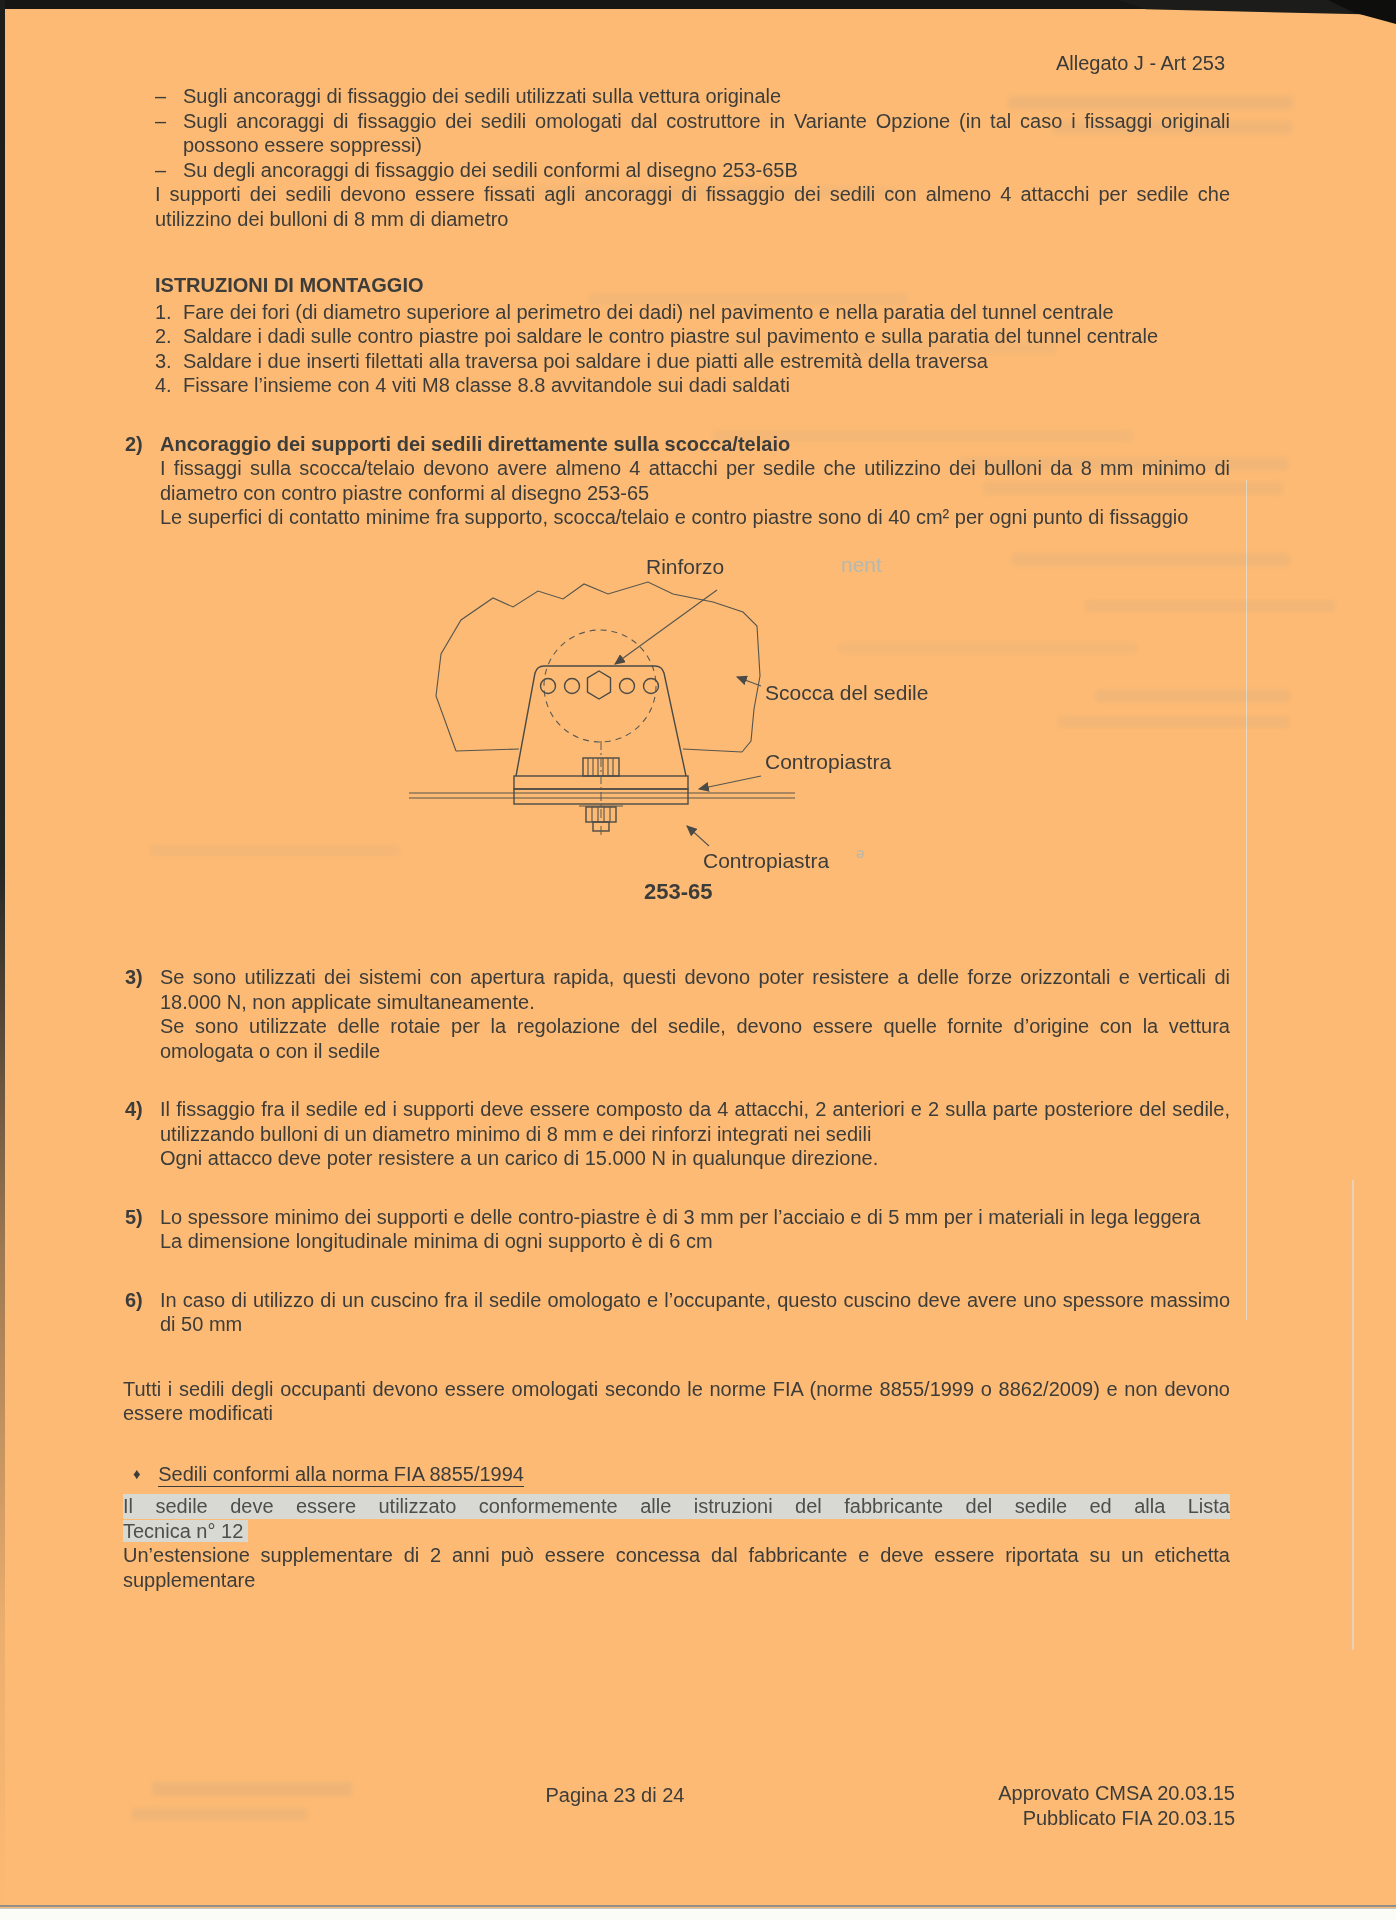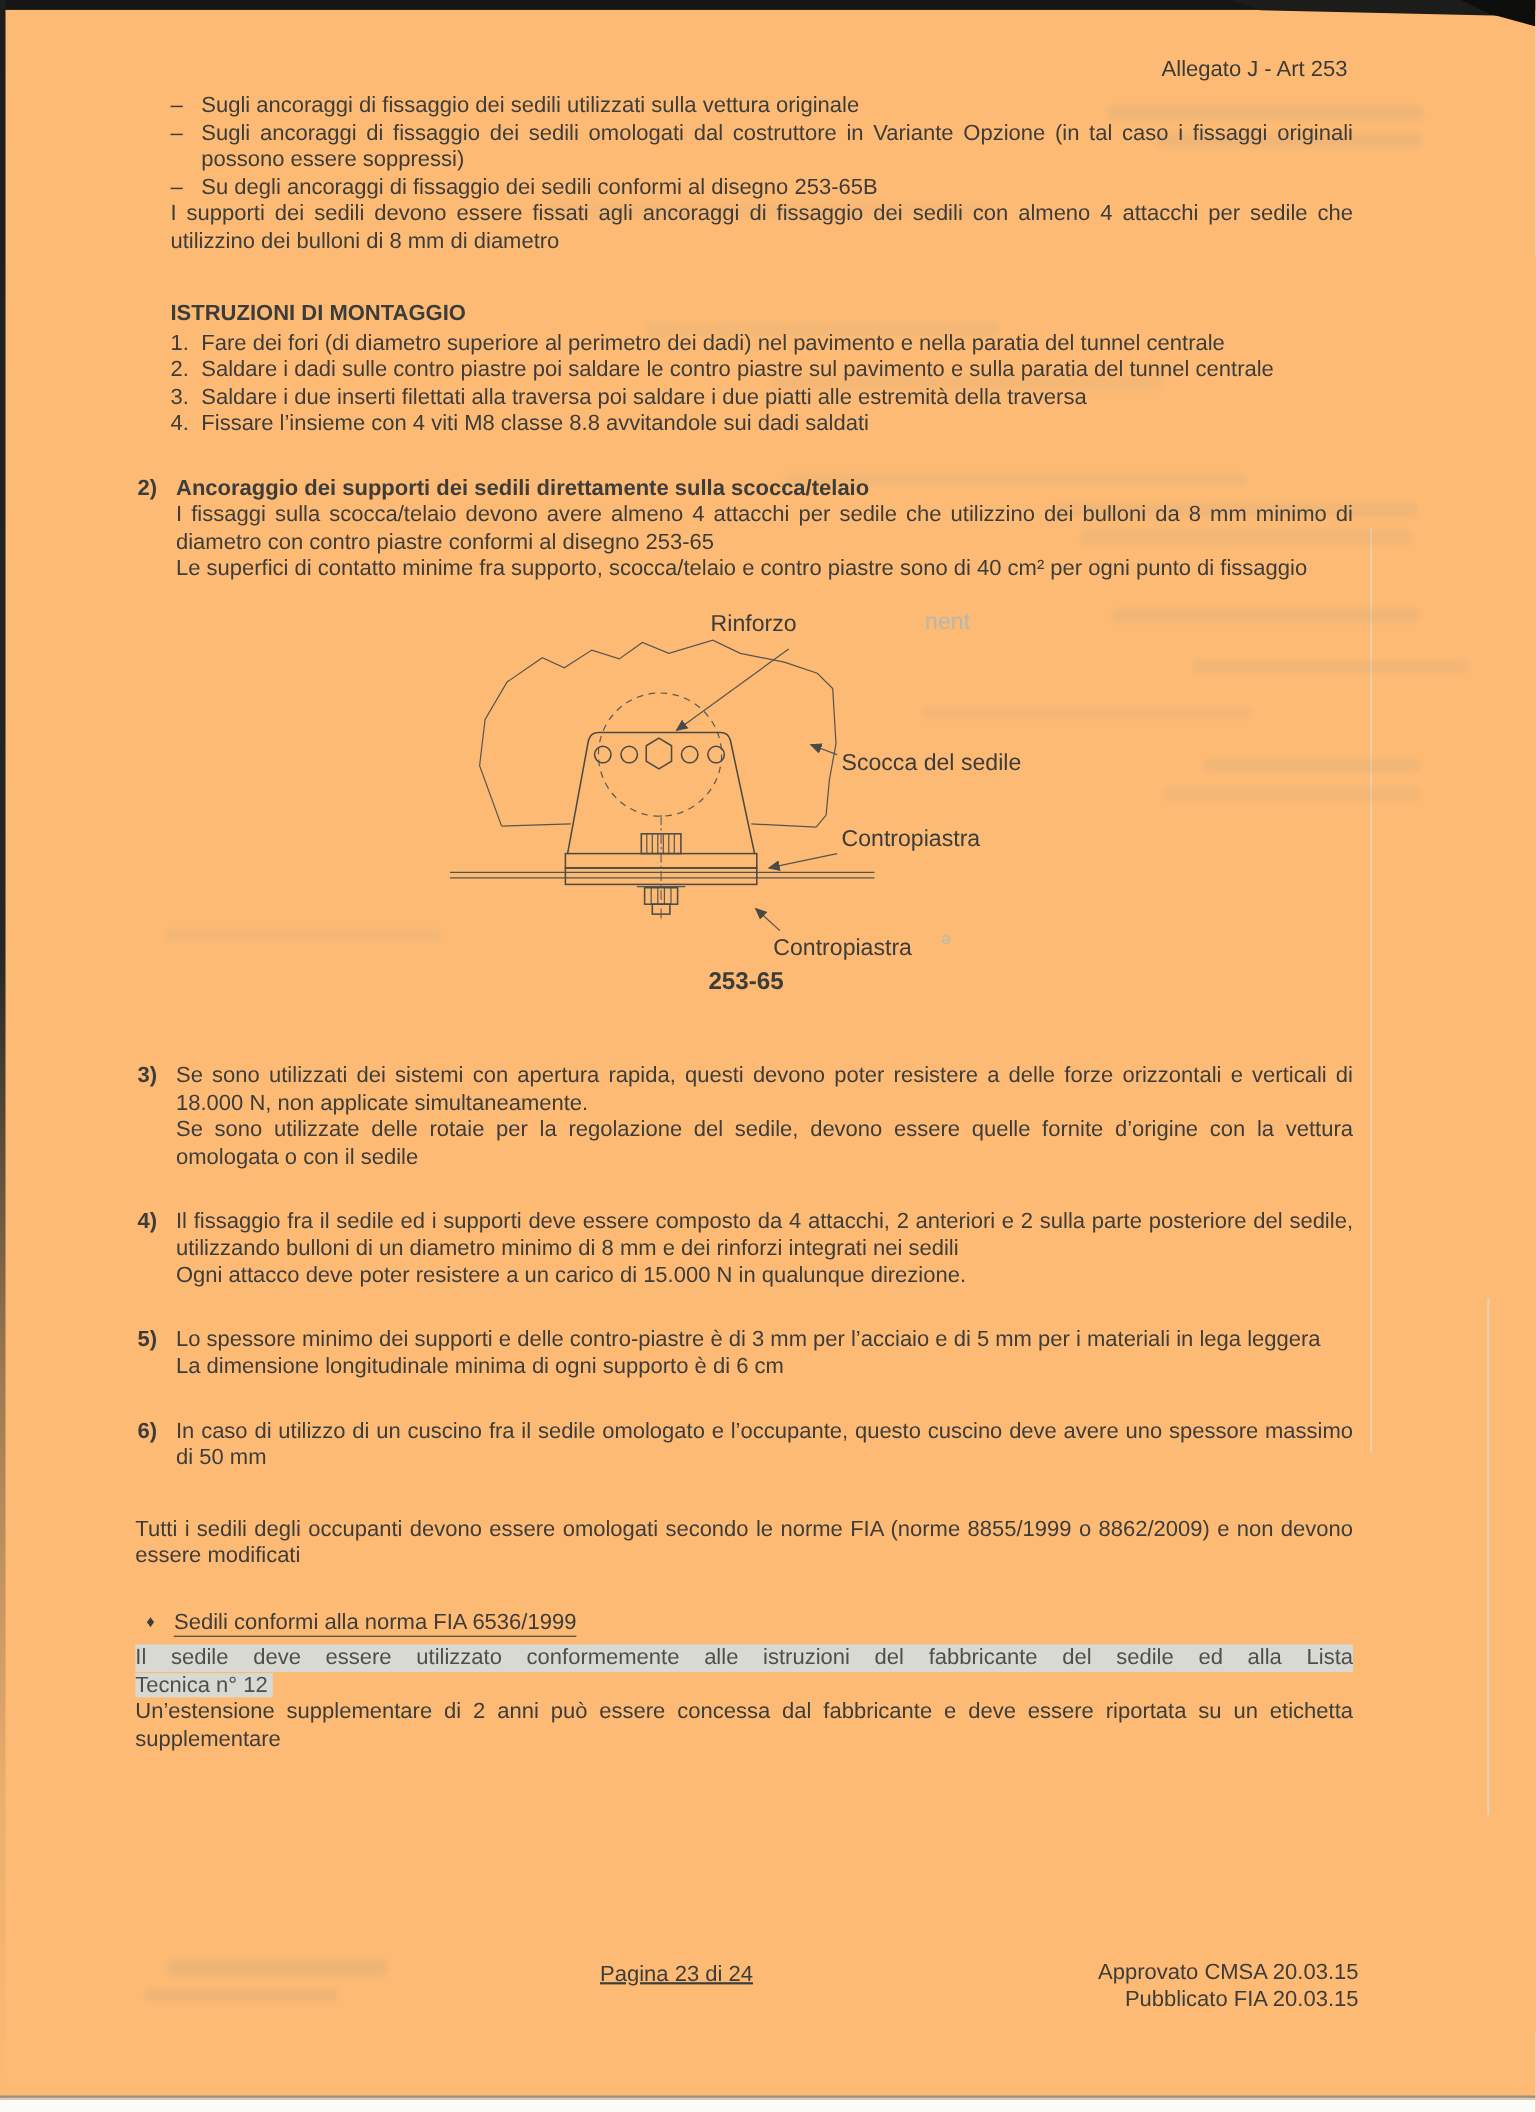--- a/index.html
+++ b/index.html
@@ -55,21 +55,21 @@
 
   .diagram{margin-left:238px;margin-top:6px;width:600px;height:376px;}
   .diagram .ln{stroke:#4a4a46;stroke-width:1.4;fill:none;}
   .diagram .thin{stroke:#55554f;stroke-width:1.1;fill:none;}
   .diagram .dash{stroke:#5a5a54;stroke-width:1.1;fill:none;stroke-dasharray:6 5;}
   .diagram .cl{stroke:#5a5a54;stroke-width:1;fill:none;stroke-dasharray:9 3 2 3;}
   .diagram text{fill:#3c3c3a;font-size:21px;font-family:"Liberation Sans","DejaVu Sans",sans-serif;}
   .diagram .ghost-t{fill:#b5b8af;}
   .diagram .cap{font-weight:bold;font-size:22px;}
 
-  .footer-page{position:absolute;left:440px;top:1784px;width:350px;text-align:center;font-size:20px;text-decoration:underline;}
+  .footer-page{position:absolute;left:440px;top:1784px;width:350px;text-align:center;font-size:20px;}
   .footer-approval{position:absolute;right:161px;top:1781px;text-align:right;font-size:20px;line-height:25px;}
 </style>
 </head>
 <body>
 
 <div class="page">
 
   <div class="scan-top-bar"></div>
   <div class="scan-top-bar2"></div>
   <div class="scan-corner"></div>
@@ -224,21 +224,21 @@
 
     <div class="numsec secgap">
       <span class="num">6)</span>
       <div class="just">In caso di utilizzo di un cuscino fra il sedile omologato e l’occupante, questo cuscino deve avere uno spessore massimo di 50 mm</div>
     </div>
 
     <div class="just note">Tutti i sedili degli occupanti devono essere omologati secondo le norme FIA (norme 8855/1999 o 8862/2009) e non devono essere modificati</div>
 
     <div class="std-head">
       <span class="diamond">♦</span>
-      <span class="underlined">Sedili conformi alla norma FIA 6536/1999</span>
+      <span class="underlined">Sedili conformi alla norma FIA 8855/1994</span>
     </div>
 
     <div class="hl-line1">Il sedile deve essere utilizzato conformemente alle istruzioni del fabbricante del sedile ed alla Lista</div>
     <div class="hl-line2">
       <span>Tecnica n° 12</span>
     </div>
 
     <div class="just">Un’estensione supplementare di 2 anni può essere concessa dal fabbricante e deve essere riportata su un etichetta supplementare</div>
 
   </div>

